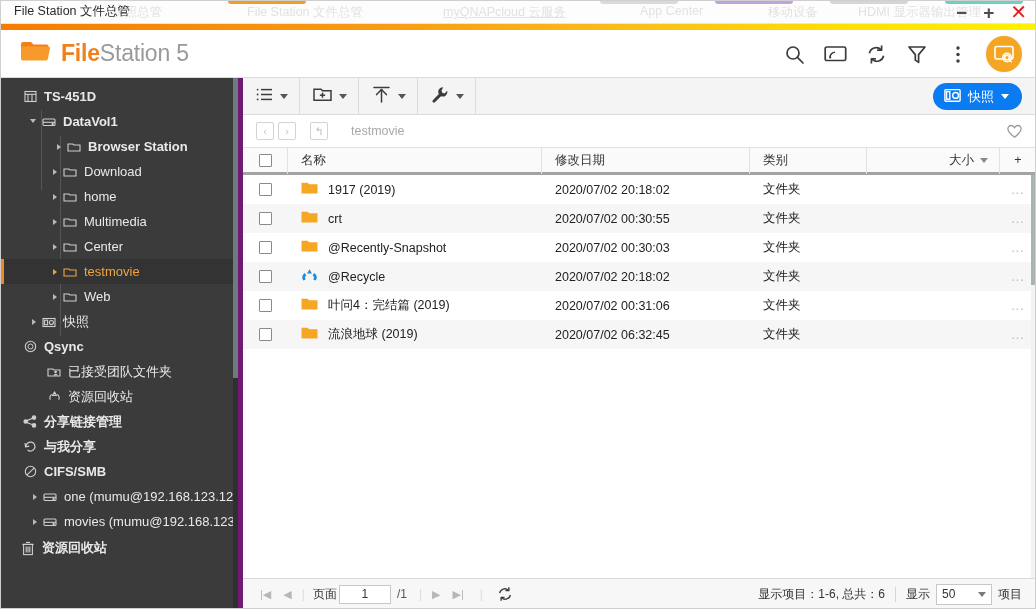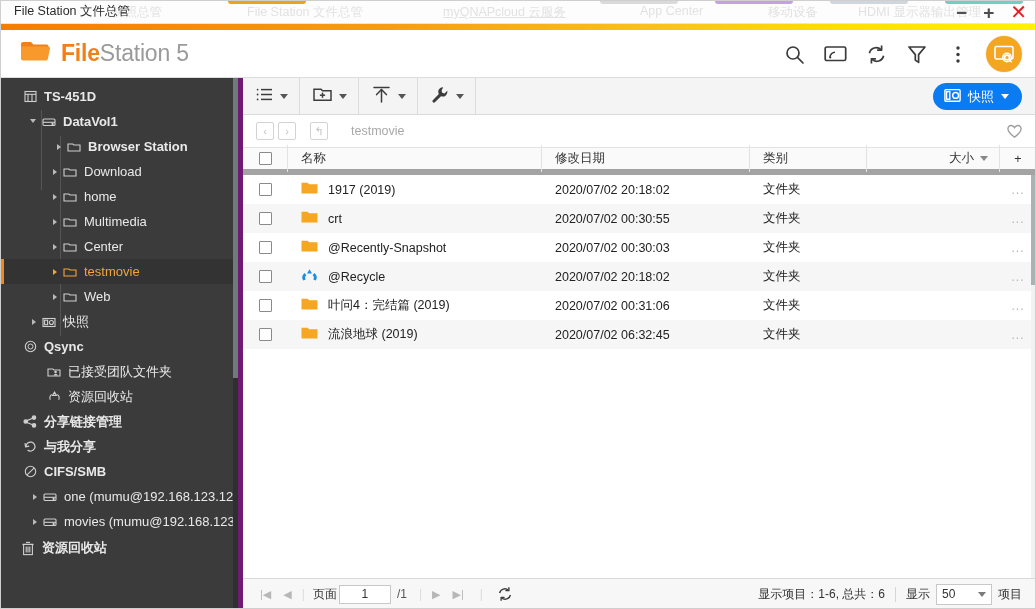--- a/index.html
+++ b/index.html
@@ -118,21 +118,21 @@
   .navbtn {
     width:18px;height:18px;border:1px solid #d3d3d3;border-radius:2px;display:flex;align-items:center;justify-content:center;
     color:#c3c3c3; font-size:11px; cursor:pointer; background:#fff;
   }
   .pathtext { color:#a9a9a9; font-size:12.5px; }
   .heart { position:absolute; right: 13px; top: 8px; cursor:pointer; }
 
   
   .thead {
     position:absolute; left:0; top:70px; width:793px; height:27px;
-    background: #fafafa; border-bottom: 6px solid #a3a3a3;
+    background: #fafafa; border-bottom: 3px solid #a3a3a3;
     display:flex; align-items:center; font-size:12.5px; color:#333;
   }
   .th { height:27px; display:flex; align-items:center; border-right:1px solid #e2e2e2; padding-left: 13px; }
   .th.last { border-right: none; justify-content:center; padding-left:0; }
   .chkcell { width:45px; flex:0 0 45px; display:flex; align-items:center; justify-content:center; border-right:1px solid #e2e2e2; height:27px;}
   .chk {
     width:13px;height:13px;border:1px solid #8a8a8a;background:#fff;border-radius:1px; cursor:pointer;
   }
   .sortcaret { width:0;height:0;border-left:4px solid transparent;border-right:4px solid transparent;border-top:5px solid #888; margin-left:6px; }
 

